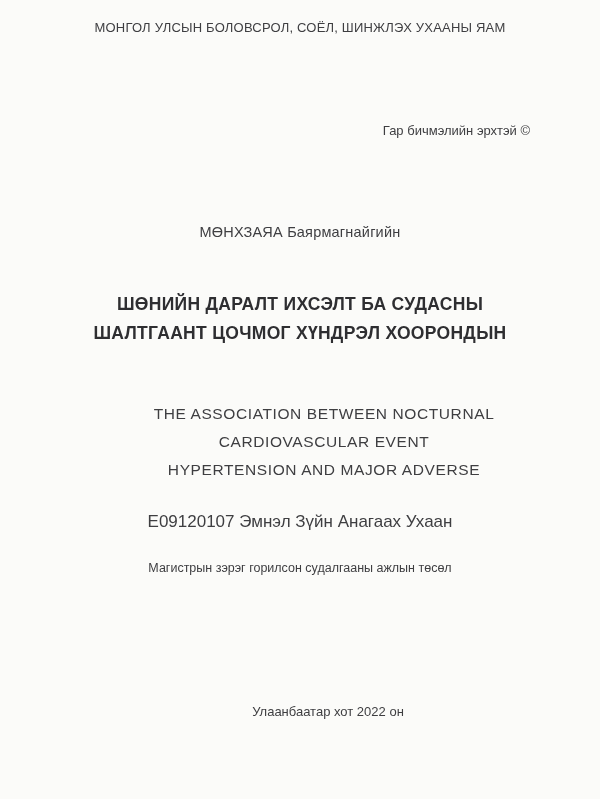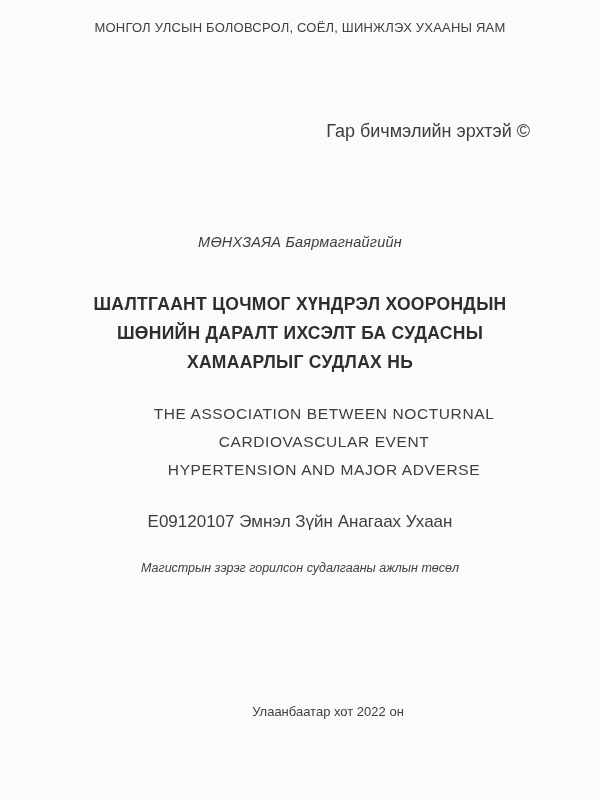--- a/index.html
+++ b/index.html
@@ -34,29 +34,28 @@
   .ministry {
     top: 18px;
     font-size: 13px;
     line-height: 20px;
     letter-spacing: 0.2px;
   }
   .copyright {
     position: absolute;
     top: 123px;
     right: 70px;
-    font-size: 18px;
+    font-size: 13px;
     line-height: 16px;
   }
   .author {
-    top: 234px;
+    top: 224px;
     font-size: 14.5px;
     line-height: 17px;
     letter-spacing: 0.2px;
-    font-style: italic;
   }
   .title-mn {
     top: 290px;
     font-size: 17.5px;
     font-weight: bold;
     line-height: 29px;
     letter-spacing: 0.3px;
     color: var(--title);
   }
   .title-en {
@@ -68,21 +67,20 @@
   }
   .program {
     top: 514px;
     font-size: 17px;
     line-height: 16px;
   }
   .doctype {
     top: 560px;
     font-size: 12.5px;
     line-height: 16px;
-    font-style: italic;
   }
   .city-year {
     top: 704px;
     font-size: 13px;
     line-height: 16px;
     margin-left: 28px;
   }
 </style>
 </head>
 <body>
@@ -91,23 +89,22 @@
 
   <header class="centered ministry">
     <div>МОНГОЛ УЛСЫН БОЛОВСРОЛ, СОЁЛ, ШИНЖЛЭХ УХААНЫ ЯАМ</div>
   </header>
 
   <div class="copyright">Гар бичмэлийн эрхтэй ©</div>
 
   <div class="centered author">МӨНХЗАЯА Баярмагнайгийн</div>
 
   <div class="centered title-mn">
+    <div>ШӨНИЙН ДАРАЛТ ИХСЭЛТ БА СУДАСНЫ</div>
     <div>ШАЛТГААНТ ЦОЧМОГ ХҮНДРЭЛ ХООРОНДЫН</div>
-    <div>ШӨНИЙН ДАРАЛТ ИХСЭЛТ БА СУДАСНЫ</div>
-    <div>ХАМААРЛЫГ СУДЛАХ НЬ</div>
   </div>
 
   <div class="centered title-en">
     <div>THE ASSOCIATION BETWEEN NOCTURNAL</div>
     <div>CARDIOVASCULAR EVENT</div>
     <div>HYPERTENSION AND MAJOR ADVERSE</div>
   </div>
 
   <div class="centered program">Е09120107 Эмнэл Зүйн Анагаах Ухаан</div>
 

